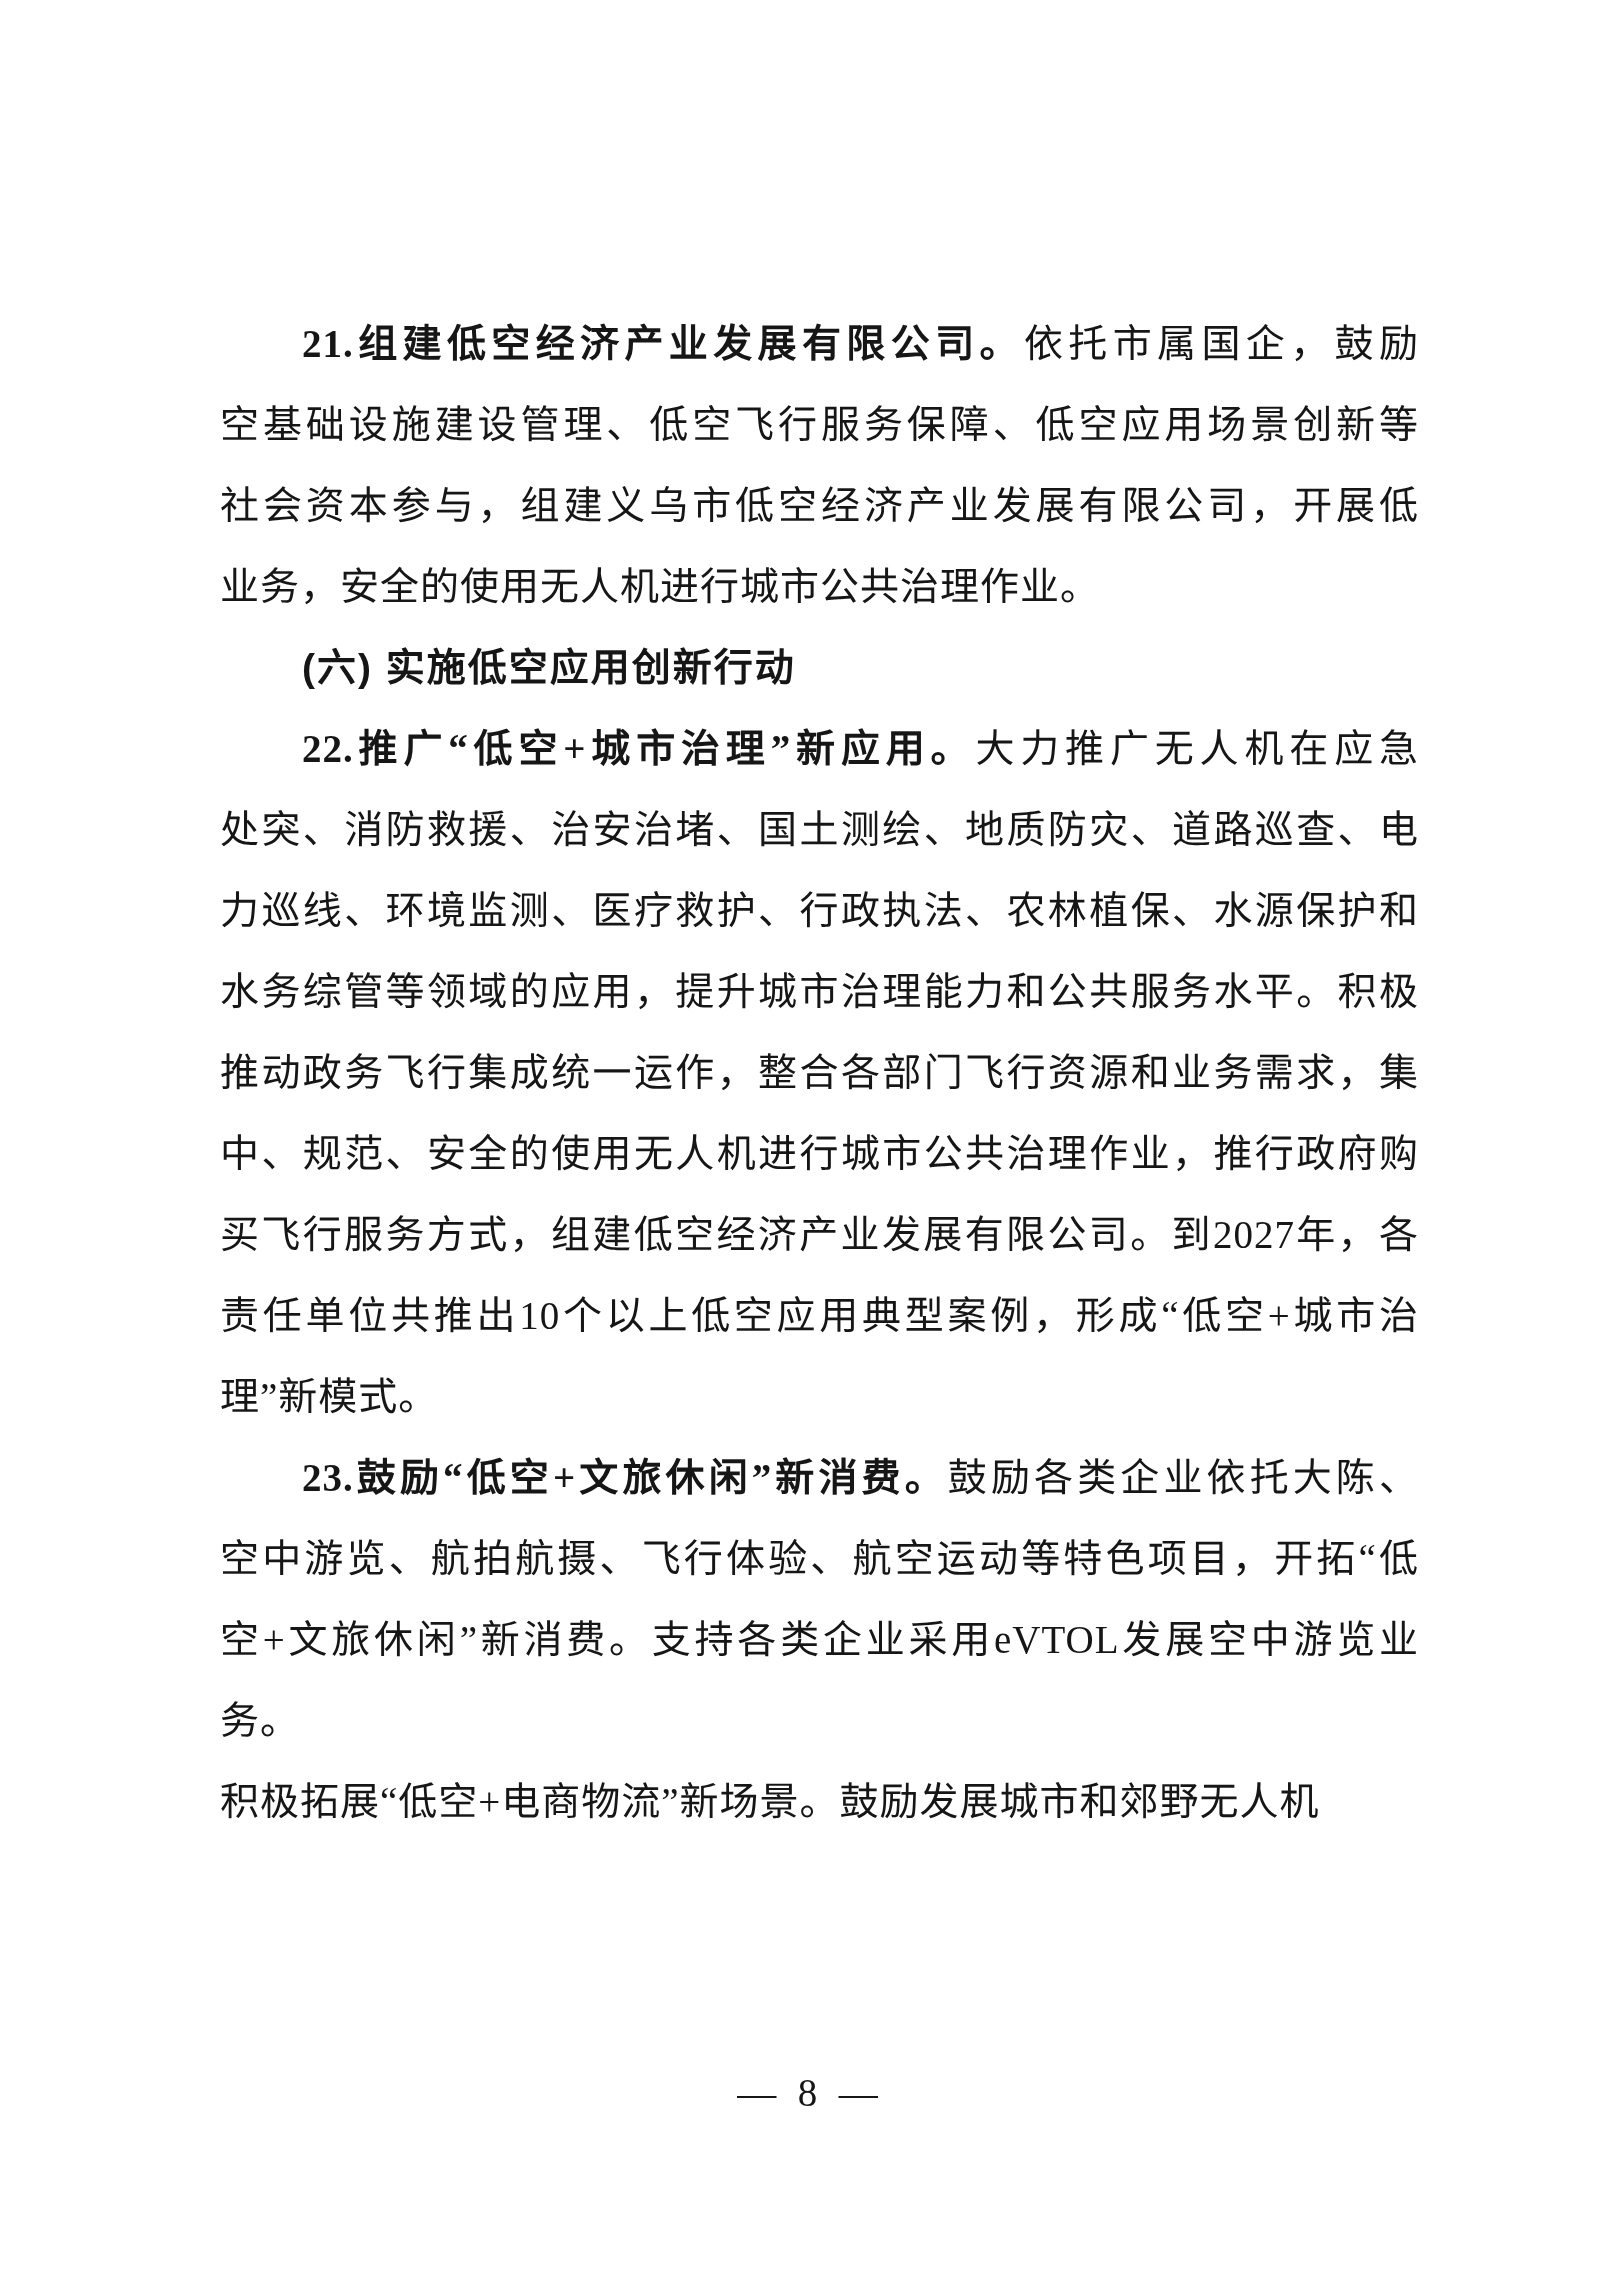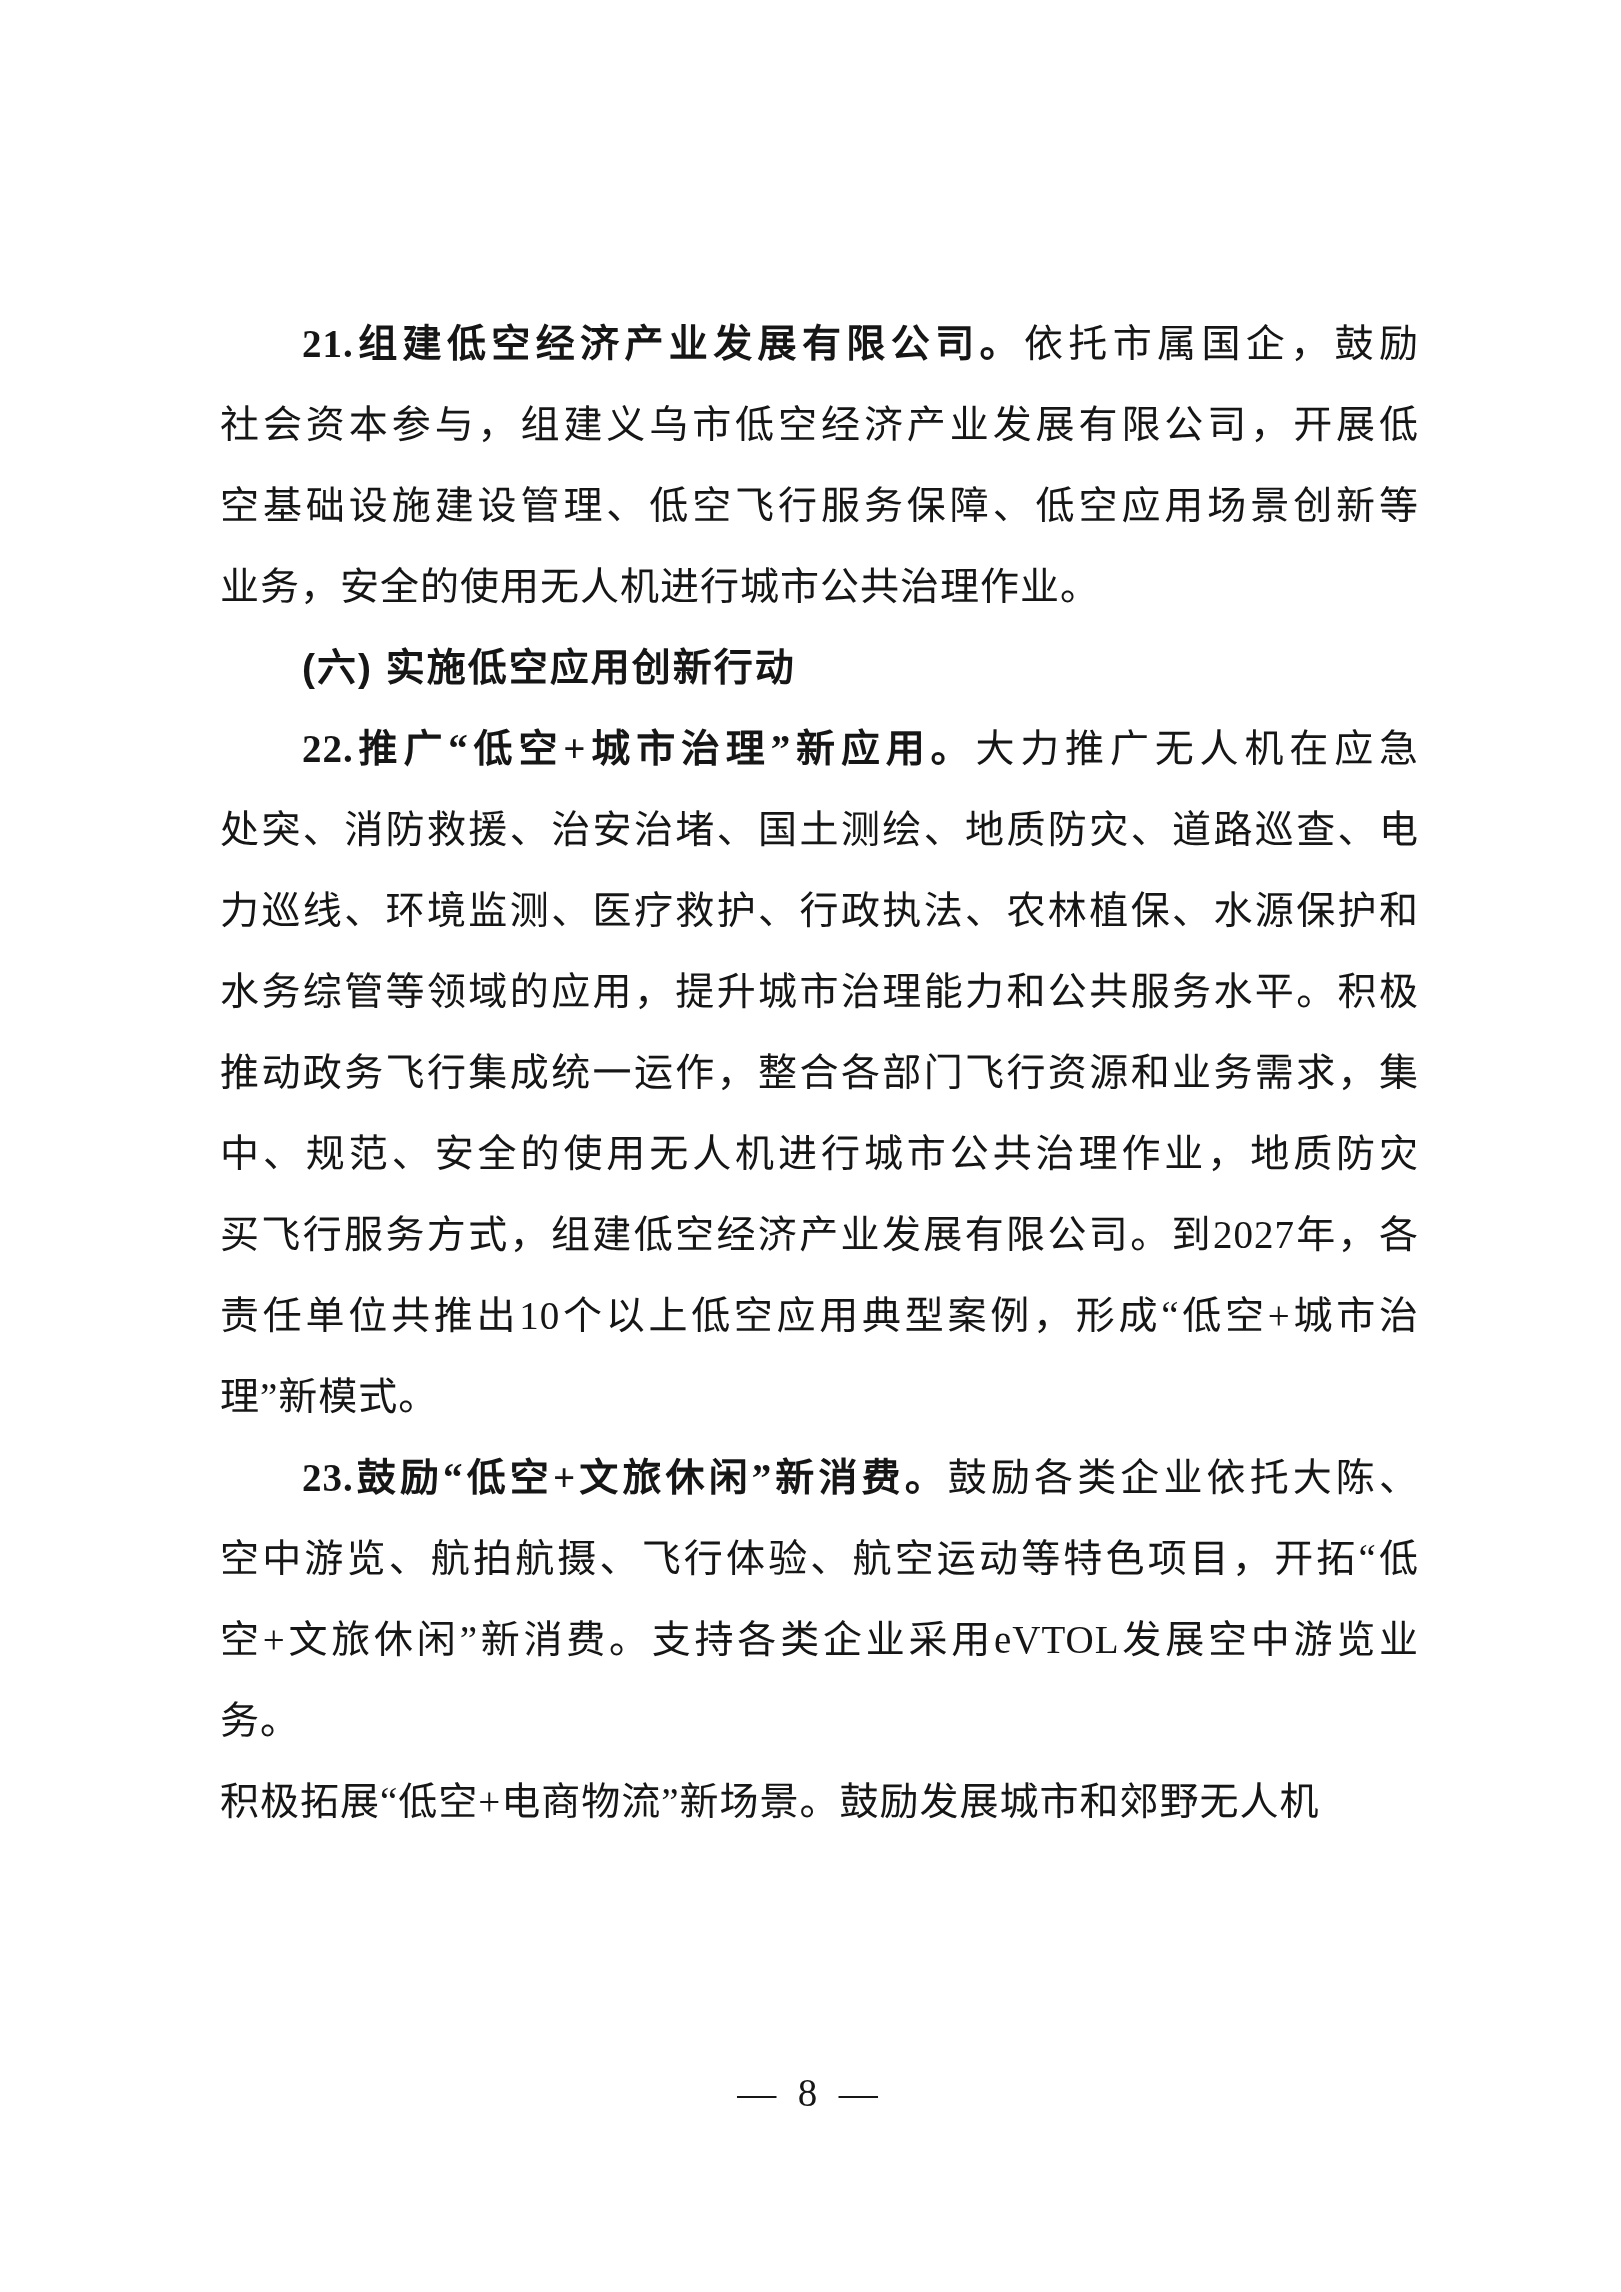--- a/index.html
+++ b/index.html
@@ -58,34 +58,34 @@
     color: #161616;
   }
 </style>
 </head>
 <body>
 
 <div class="page">
   <div class="content" id="doc-content">
       <div class="para body">
         <div class="line indent"><span class="seg-bold">21.组建低空经济产业发展有限公司。</span><span class="seg-normal">依托市属国企，鼓励</span></div>
+        <div class="line"><span class="seg-normal">空基础设施建设管理、低空飞行服务保障、低空应用场景创新等</span></div>
         <div class="line"><span class="seg-normal">社会资本参与，组建义乌市低空经济产业发展有限公司，开展低</span></div>
-        <div class="line"><span class="seg-normal">空基础设施建设管理、低空飞行服务保障、低空应用场景创新等</span></div>
         <div class="line last"><span class="seg-normal">业务，安全的使用无人机进行城市公共治理作业。</span></div>
       </div>
       <div class="para heading">
         <div class="line indent last"><span class="seg-bold">(六) 实施低空应用创新行动</span></div>
       </div>
       <div class="para body">
         <div class="line indent"><span class="seg-bold">22.推广“低空+城市治理”新应用。</span><span class="seg-normal">大力推广无人机在应急</span></div>
         <div class="line"><span class="seg-normal">处突、消防救援、治安治堵、国土测绘、地质防灾、道路巡查、电</span></div>
         <div class="line"><span class="seg-normal">力巡线、环境监测、医疗救护、行政执法、农林植保、水源保护和</span></div>
         <div class="line"><span class="seg-normal">水务综管等领域的应用，提升城市治理能力和公共服务水平。积极</span></div>
         <div class="line"><span class="seg-normal">推动政务飞行集成统一运作，整合各部门飞行资源和业务需求，集</span></div>
-        <div class="line"><span class="seg-normal">中、规范、安全的使用无人机进行城市公共治理作业，地质防灾</span></div>
+        <div class="line"><span class="seg-normal">中、规范、安全的使用无人机进行城市公共治理作业，推行政府购</span></div>
         <div class="line"><span class="seg-normal">买飞行服务方式，组建低空经济产业发展有限公司。到2027年，各</span></div>
         <div class="line"><span class="seg-normal">责任单位共推出10个以上低空应用典型案例，形成“低空+城市治</span></div>
         <div class="line last"><span class="seg-normal">理”新模式。</span></div>
       </div>
       <div class="para body">
         <div class="line indent"><span class="seg-bold">23.鼓励“低空+文旅休闲”新消费。</span><span class="seg-normal">鼓励各类企业依托大陈、</span></div>
         <div class="line"><span class="seg-normal">空中游览、航拍航摄、飞行体验、航空运动等特色项目，开拓“低</span></div>
         <div class="line"><span class="seg-normal">空+文旅休闲”新消费。支持各类企业采用eVTOL发展空中游览业</span></div>
         <div class="line last"><span class="seg-normal">务。</span></div>
       </div>

